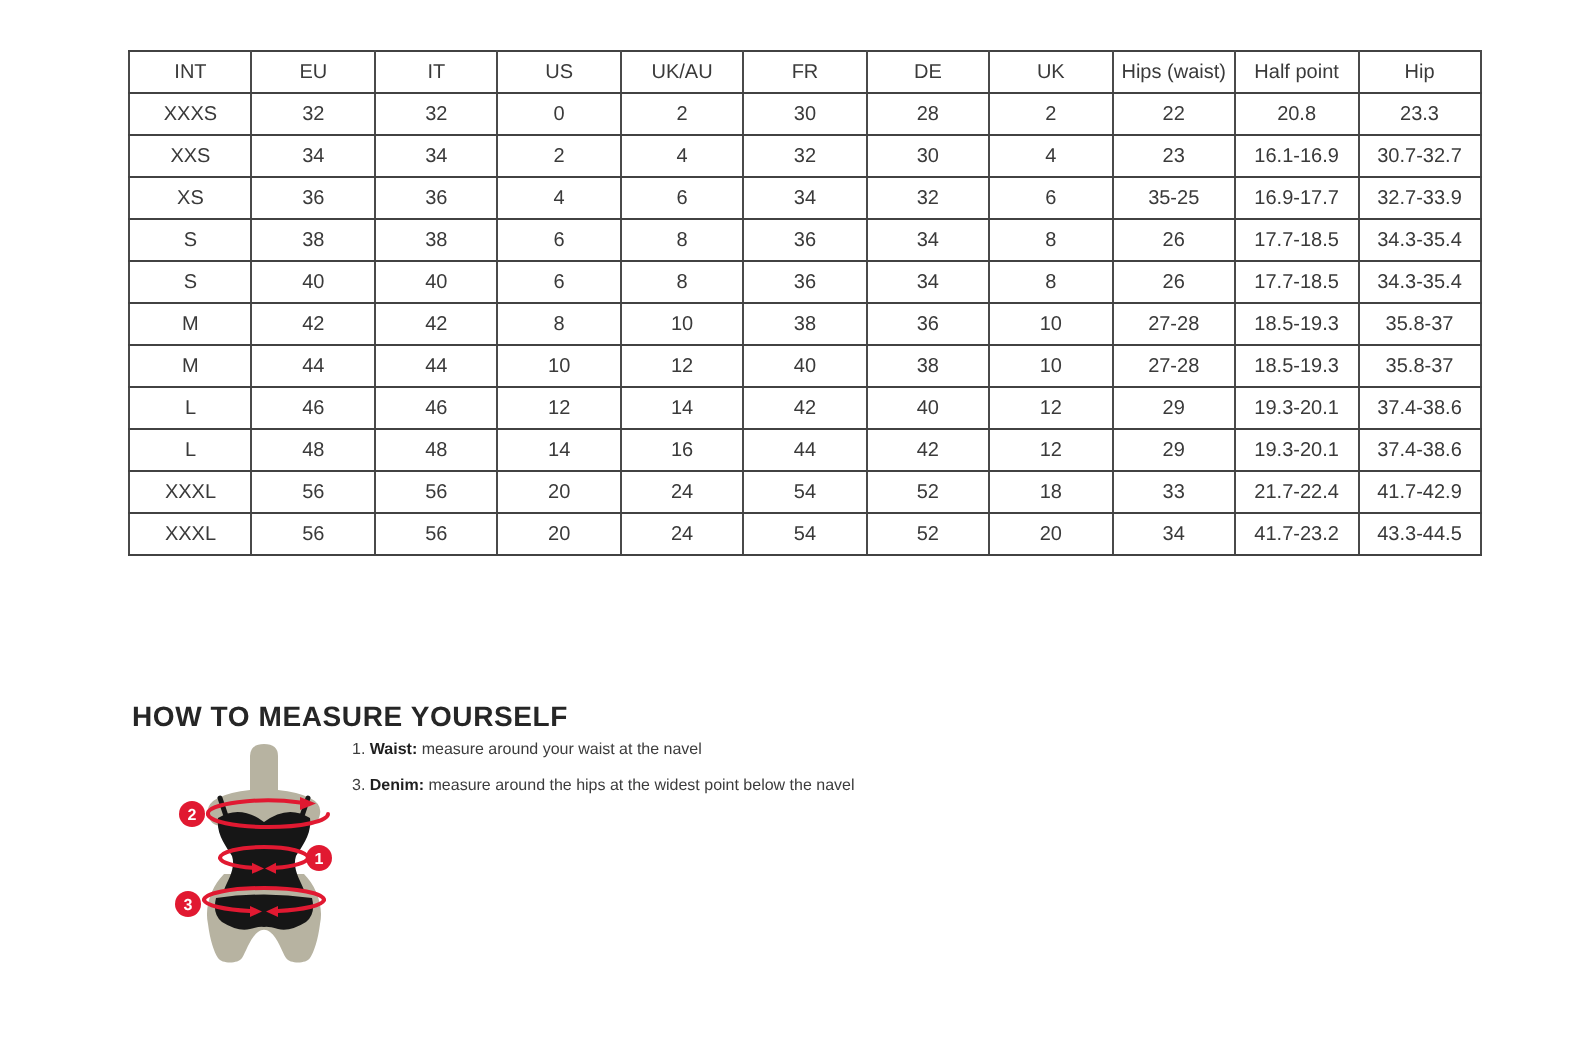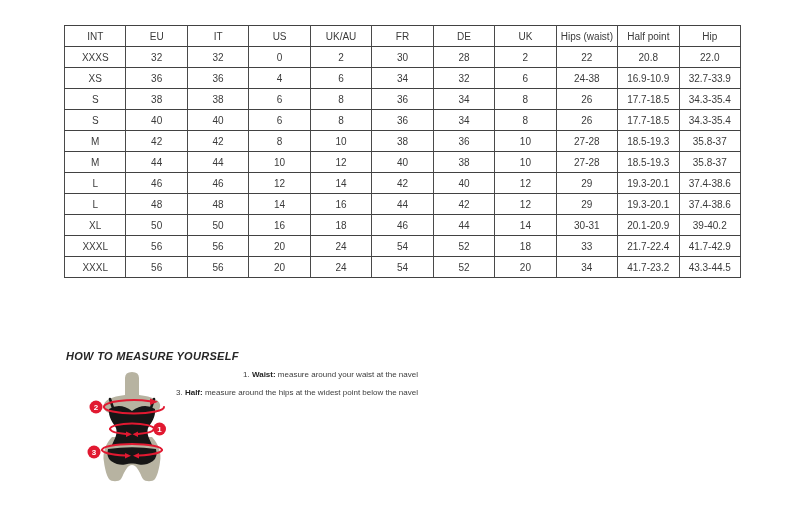--- a/index.html
+++ b/index.html
@@ -30,28 +30,27 @@
     color: #3a3a3a;
     text-align: center;
     vertical-align: middle;
     white-space: nowrap;
     overflow: hidden;
   }
 
   
   .measure-title {
     position: absolute; left: 66px; top: 350px;
-    font-size: 11px; font-weight: 700;
+    font-size: 14px; font-weight: 700;
     letter-spacing: 0.3px;
     color: #262626;
-    font-style: italic;
   }
   .measure-steps {
     position: absolute; left: 176px; top: 369px;
-    font-size: 8px; color: #3c3c3c; text-align: right;
+    font-size: 8px; color: #3c3c3c;
   }
   .measure-step { margin-bottom: 7px; line-height: 11px; }
   .measure-step b { color: #1f1f1f; font-weight: 700; }
 
   .measure-figure {
     position: absolute; left: 84px; top: 369px;
     width: 100px; height: 114px;
   }
   .measure-figure svg { display: block; width: 100%; height: 100%; }
   .badge-num {
@@ -85,33 +84,46 @@
           <td>XXXS</td>
           <td>32</td>
           <td>32</td>
           <td>0</td>
           <td>2</td>
           <td>30</td>
           <td>28</td>
           <td>2</td>
           <td>22</td>
           <td>20.8</td>
-          <td>22.0</td>
+          <td>23.3</td>
+        </tr>
+        <tr>
+          <td>XXS</td>
+          <td>34</td>
+          <td>34</td>
+          <td>2</td>
+          <td>4</td>
+          <td>32</td>
+          <td>30</td>
+          <td>4</td>
+          <td>23</td>
+          <td>16.1-16.9</td>
+          <td>30.7-32.7</td>
         </tr>
         <tr>
           <td>XS</td>
           <td>36</td>
           <td>36</td>
           <td>4</td>
           <td>6</td>
           <td>34</td>
           <td>32</td>
           <td>6</td>
-          <td>24-38</td>
-          <td>16.9-10.9</td>
+          <td>35-25</td>
+          <td>16.9-17.7</td>
           <td>32.7-33.9</td>
         </tr>
         <tr>
           <td>S</td>
           <td>38</td>
           <td>38</td>
           <td>6</td>
           <td>8</td>
           <td>36</td>
           <td>34</td>
@@ -177,33 +189,20 @@
           <td>48</td>
           <td>48</td>
           <td>14</td>
           <td>16</td>
           <td>44</td>
           <td>42</td>
           <td>12</td>
           <td>29</td>
           <td>19.3-20.1</td>
           <td>37.4-38.6</td>
-        </tr>
-        <tr>
-          <td>XL</td>
-          <td>50</td>
-          <td>50</td>
-          <td>16</td>
-          <td>18</td>
-          <td>46</td>
-          <td>44</td>
-          <td>14</td>
-          <td>30-31</td>
-          <td>20.1-20.9</td>
-          <td>39-40.2</td>
         </tr>
         <tr>
           <td>XXXL</td>
           <td>56</td>
           <td>56</td>
           <td>20</td>
           <td>24</td>
           <td>54</td>
           <td>52</td>
           <td>18</td>
@@ -278,14 +277,14 @@
     </g>
     <g>
       <circle cx="10" cy="83" r="6.5" fill="#e11931"></circle>
       <text class="badge-num" x="10" y="86" text-anchor="middle">3</text>
     </g>
   </svg>
 </div>
 
 <div class="measure-steps">
     <div class="measure-step"><span>1. </span><b>Waist:</b><span> measure around your waist at the navel</span></div>
-    <div class="measure-step"><span>3. </span><b>Half:</b><span> measure around the hips at the widest point below the navel</span></div>
+    <div class="measure-step"><span>3. </span><b>Denim:</b><span> measure around the hips at the widest point below the navel</span></div>
   </div>
 
 </body></html>

